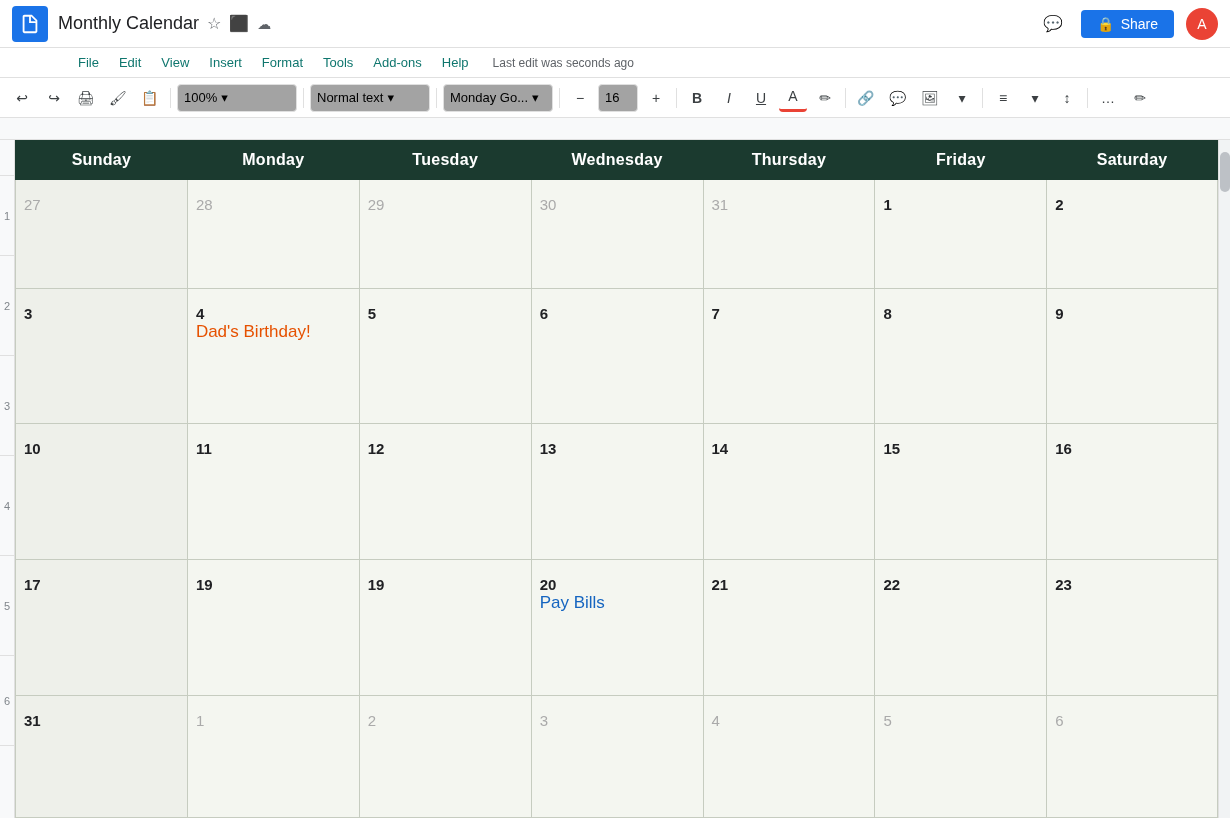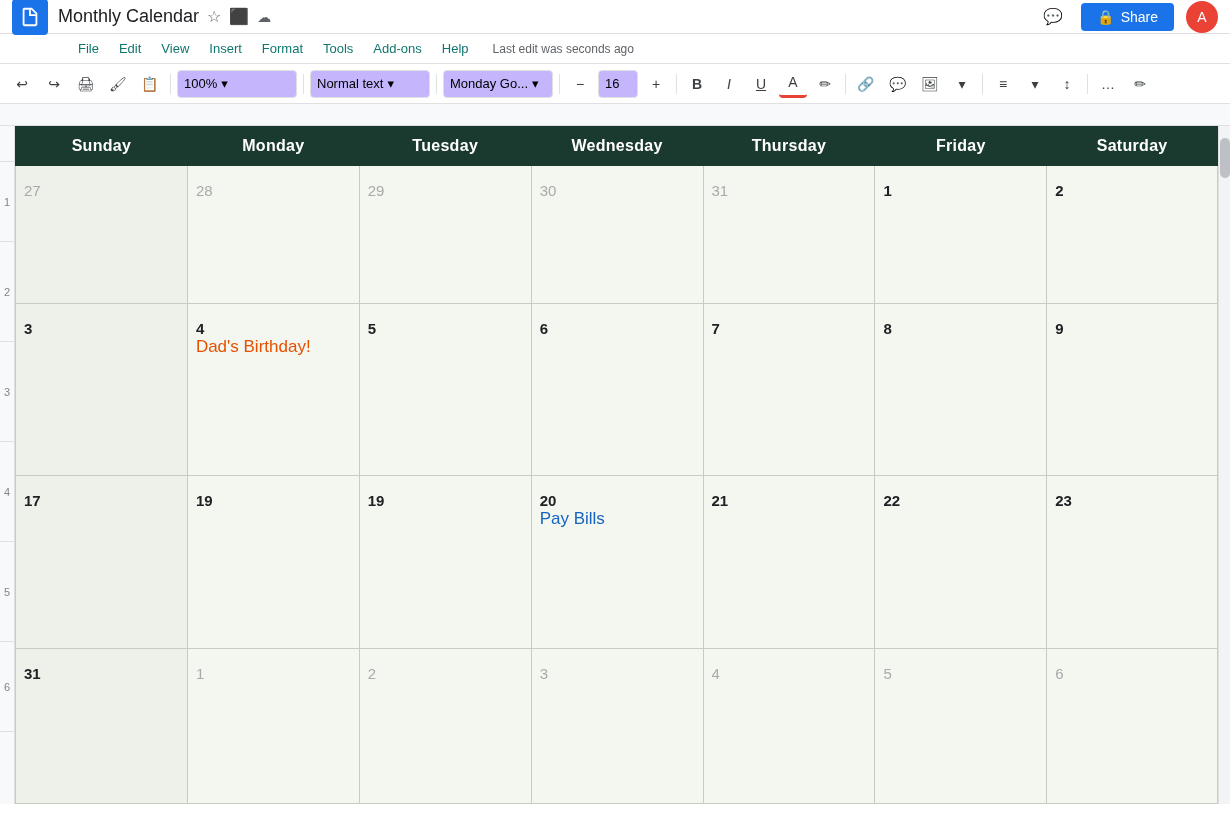--- a/index.html
+++ b/index.html
@@ -1,20 +1,20 @@
 <!DOCTYPE html>
 <html><head>
   <meta charset="utf-8">
   <style>
     * { box-sizing: border-box; margin: 0; padding: 0; }
     body { font-family: Arial, sans-serif; background: #fff; overflow: hidden; width: 1230px; height: 820px; }
 
     
     #topbar {
-      display: flex; align-items: center; height: 34px; padding: 0 12px;
+      display: flex; align-items: center; height: 48px; padding: 0 12px;
       border-bottom: 1px solid #e0e0e0; gap: 10px;
     }
     #app-icon { width: 36px; height: 36px; background: #1a73e8; border-radius: 4px; display: flex; align-items: center; justify-content: center; flex-shrink: 0; }
     #app-icon svg { width: 22px; height: 22px; }
     #title-area { display: flex; flex-direction: column; flex: 1; }
     #doc-title { font-size: 18px; color: #202124; font-weight: 400; }
     #title-row { display: flex; align-items: center; gap: 8px; }
     #right-area { display: flex; align-items: center; gap: 12px; }
     #comment-btn { width: 32px; height: 32px; display: flex; align-items: center; justify-content: center; cursor: pointer; color: #5f6368; }
     #share-btn { background: #1a73e8; color: #fff; border: none; border-radius: 4px; padding: 6px 16px; font-size: 14px; cursor: pointer; display: flex; align-items: center; gap: 6px; font-weight: 500; }
@@ -28,21 +28,21 @@
     .menu-item { font-size: 13px; color: #0f766e; padding: 2px 8px; cursor: pointer; border-radius: 4px; }
     #last-edit { font-size: 12px; color: #5f6368; margin-left: 12px; }
 
     
     #toolbar {
       display: flex; align-items: center; height: 40px; padding: 0 8px;
       border-bottom: 1px solid #e0e0e0; gap: 4px; background: #fff;
     }
     .toolbar-btn { width: 28px; height: 28px; display: flex; align-items: center; justify-content: center; cursor: pointer; color: #3c4043; font-size: 14px; border-radius: 4px; border: none; background: none; }
     .toolbar-separator { width: 1px; height: 20px; background: #e0e0e0; margin: 0 2px; }
-    .toolbar-select { height: 28px; border: 1px solid #e0e0e0; border-radius: 4px; font-size: 13px; padding: 0 6px; background: #c4b5fd; cursor: pointer; display: flex; align-items: center; gap: 4px; }
+    .toolbar-select { height: 28px; border: 1px solid #e0e0e0; border-radius: 4px; font-size: 13px; padding: 0 6px; background: #a3a3a3; cursor: pointer; display: flex; align-items: center; gap: 4px; }
     .toolbar-select-wide { min-width: 120px; }
     .toolbar-select-font { min-width: 110px; }
     .font-bold { font-weight: 700; }
     .font-italic { font-style: italic; }
     .font-underline { text-decoration: underline; }
 
     
     #ruler-area { height: 24px; background: #f8f9fa; border-bottom: 1px solid #e0e0e0; display: flex; align-items: center; position: relative; }
 
     
@@ -206,20 +206,29 @@
           <tr style="height: 100px;">
             <td class="cal-cell sunday-col"><span>3</span></td>
             <td class="cal-cell"><span>4</span><div class="event-text event-orange">Dad's Birthday!</div></td>
             <td class="cal-cell"><span>5</span></td>
             <td class="cal-cell"><span>6</span></td>
             <td class="cal-cell"><span>7</span></td>
             <td class="cal-cell"><span>8</span></td>
             <td class="cal-cell"><span>9</span></td>
           </tr>
           <tr style="height: 100px;">
+            <td class="cal-cell sunday-col"><span>10</span></td>
+            <td class="cal-cell"><span>11</span></td>
+            <td class="cal-cell"><span>12</span></td>
+            <td class="cal-cell"><span>13</span></td>
+            <td class="cal-cell"><span>14</span></td>
+            <td class="cal-cell"><span>15</span></td>
+            <td class="cal-cell"><span>16</span></td>
+          </tr>
+          <tr style="height: 100px;">
             <td class="cal-cell sunday-col"><span>17</span></td>
             <td class="cal-cell"><span>19</span></td>
             <td class="cal-cell"><span>19</span></td>
             <td class="cal-cell"><span>20</span><div class="event-text event-blue">Pay Bills</div></td>
             <td class="cal-cell"><span>21</span></td>
             <td class="cal-cell"><span>22</span></td>
             <td class="cal-cell"><span>23</span></td>
           </tr>
           <tr style="height: 90px;">
             <td class="cal-cell sunday-col"><span>31</span></td>

